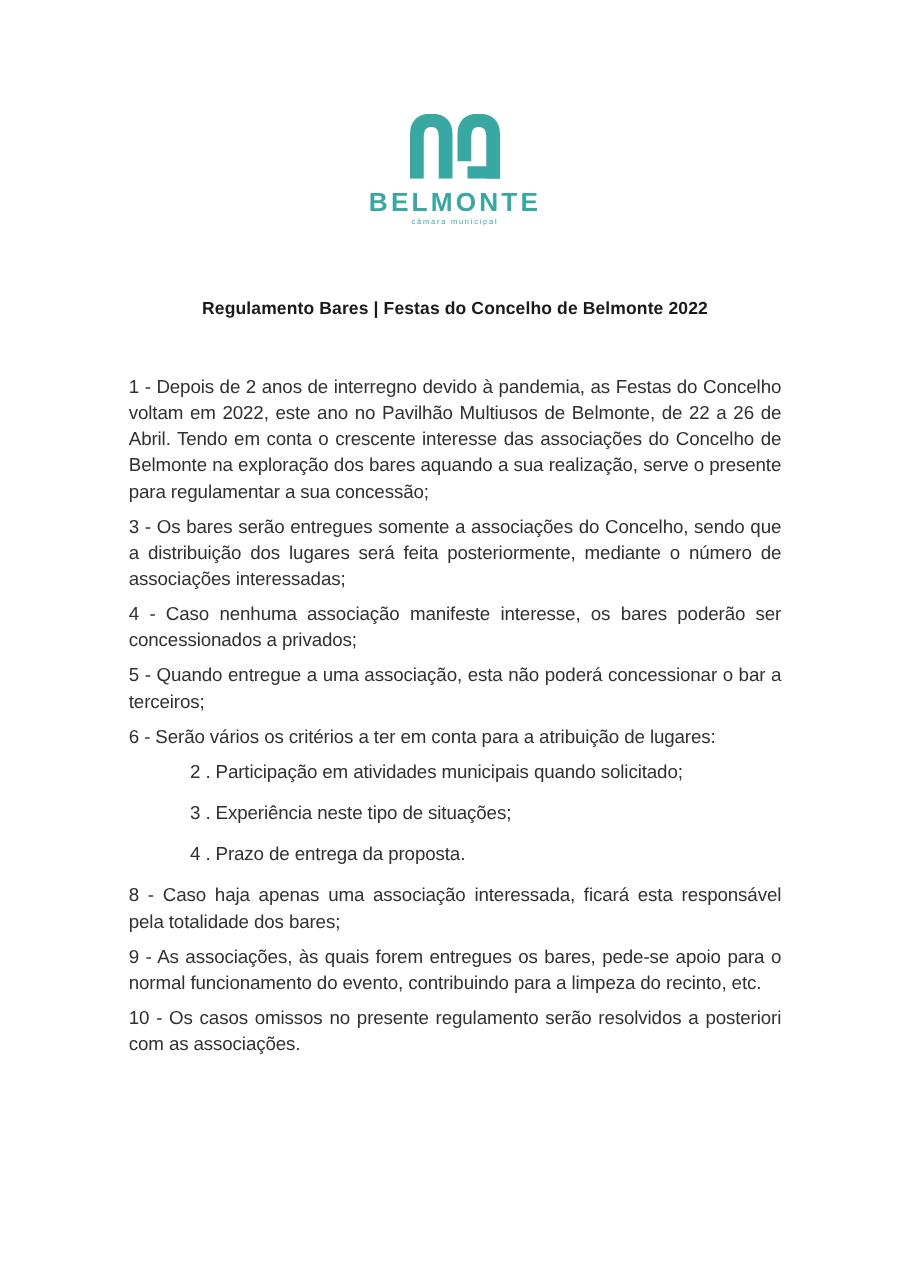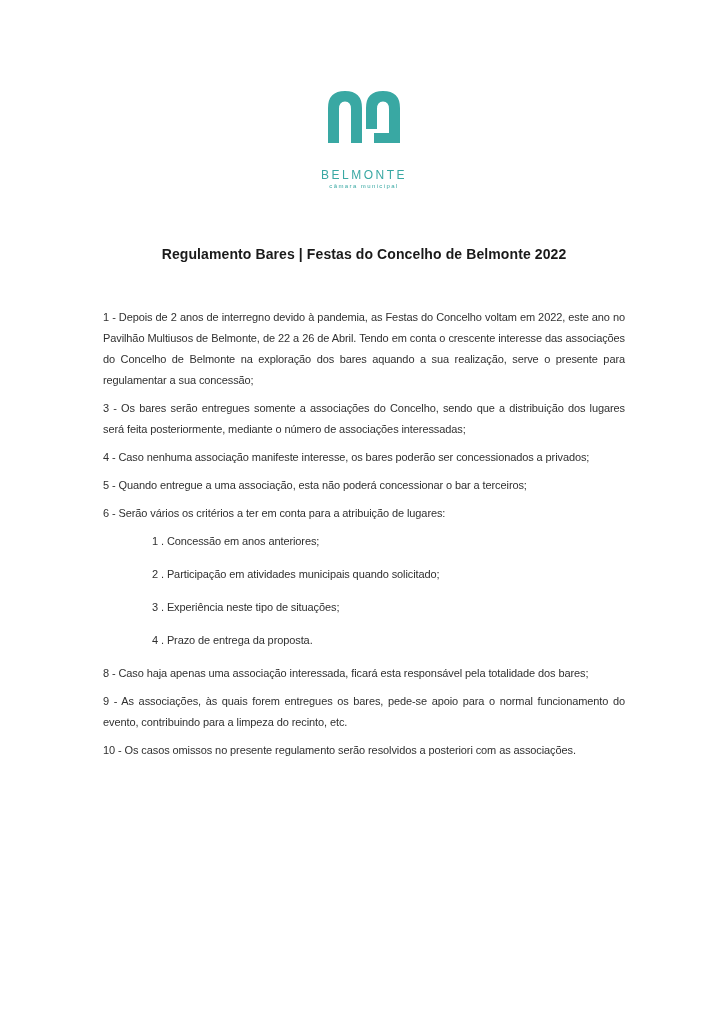--- a/index.html
+++ b/index.html
@@ -10,33 +10,33 @@
   .page{
     width:728px;height:1030px;background:#ffffff;
     position:relative;overflow:hidden;color:#2e2e2e;
   }
   .logo-block{
     padding-top:91px;text-align:center;line-height:1;
   }
   .logo-glyph{display:inline-block;}
   .logo-glyph svg path{fill:#39a8a3;}
   .brand{
-    color:#39a8a3;font-weight:normal;font-size:12px;
-    letter-spacing:2.5px;margin-top:23px;
+    color:#39a8a3;font-weight:bold;font-size:21px;
+    letter-spacing:2.5px;margin-top:5px;
   }
   .tagline{
     color:#39a8a3;font-size:6px;letter-spacing:1.4px;margin-top:2px;
   }
   .doc-title{
     text-align:center;font-weight:bold;font-size:14px;
     color:#1a1a1a;margin-top:57px;letter-spacing:0.1px;
   }
   .content{
     margin:45px 103px 0 103px;
-    font-size:11px;line-height:21px;letter-spacing:-0.1px;
+    font-size:15px;line-height:21px;letter-spacing:-0.1px;
     text-align:justify;color:#303030;
   }
   .para{margin:0 0 7px 0;}
   .criteria{margin:6px 0 0 49px;}
   .criteria-item{margin:0 0 12px 0;text-align:left;line-height:21px;}
 </style>
 </head>
 <body>
 
 <div class="page">
@@ -56,21 +56,20 @@
   <div class="doc-title">Regulamento Bares | Festas do Concelho de Belmonte 2022</div>
 
   <div class="content">
     <p class="para">1 - Depois de 2 anos de interregno devido à pandemia, as Festas do Concelho voltam em 2022, este ano no Pavilhão Multiusos de Belmonte, de 22 a 26 de Abril. Tendo em conta o crescente interesse das associações do Concelho de Belmonte na exploração dos bares aquando a sua realização, serve o presente para regulamentar a sua concessão;</p>
     <p class="para">3 - Os bares serão entregues somente a associações do Concelho, sendo que a distribuição dos lugares será feita posteriormente, mediante o número de associações interessadas;</p>
     <p class="para">4 - Caso nenhuma associação manifeste interesse, os bares poderão ser concessionados a privados;</p>
     <p class="para">5 - Quando entregue a uma associação, esta não poderá concessionar o bar a terceiros;</p>
     <p class="para">6 - Serão vários os critérios a ter em conta para a atribuição de lugares:</p>
 
     <div class="criteria">
-      <div class="criteria-item">1 . Concessão em anos anteriores;</div>
       <div class="criteria-item">2 . Participação em atividades municipais quando solicitado;</div>
       <div class="criteria-item">3 . Experiência neste tipo de situações;</div>
       <div class="criteria-item">4 . Prazo de entrega da proposta.</div>
     </div>
 
     <p class="para">8 - Caso haja apenas uma associação interessada, ficará esta responsável pela totalidade dos bares;</p>
     <p class="para">9 - As associações, às quais forem entregues os bares, pede-se apoio para o normal funcionamento do evento, contribuindo para a limpeza do recinto, etc.</p>
     <p class="para">10 - Os casos omissos no presente regulamento serão resolvidos a posteriori com as associações.</p>
   </div>
 

